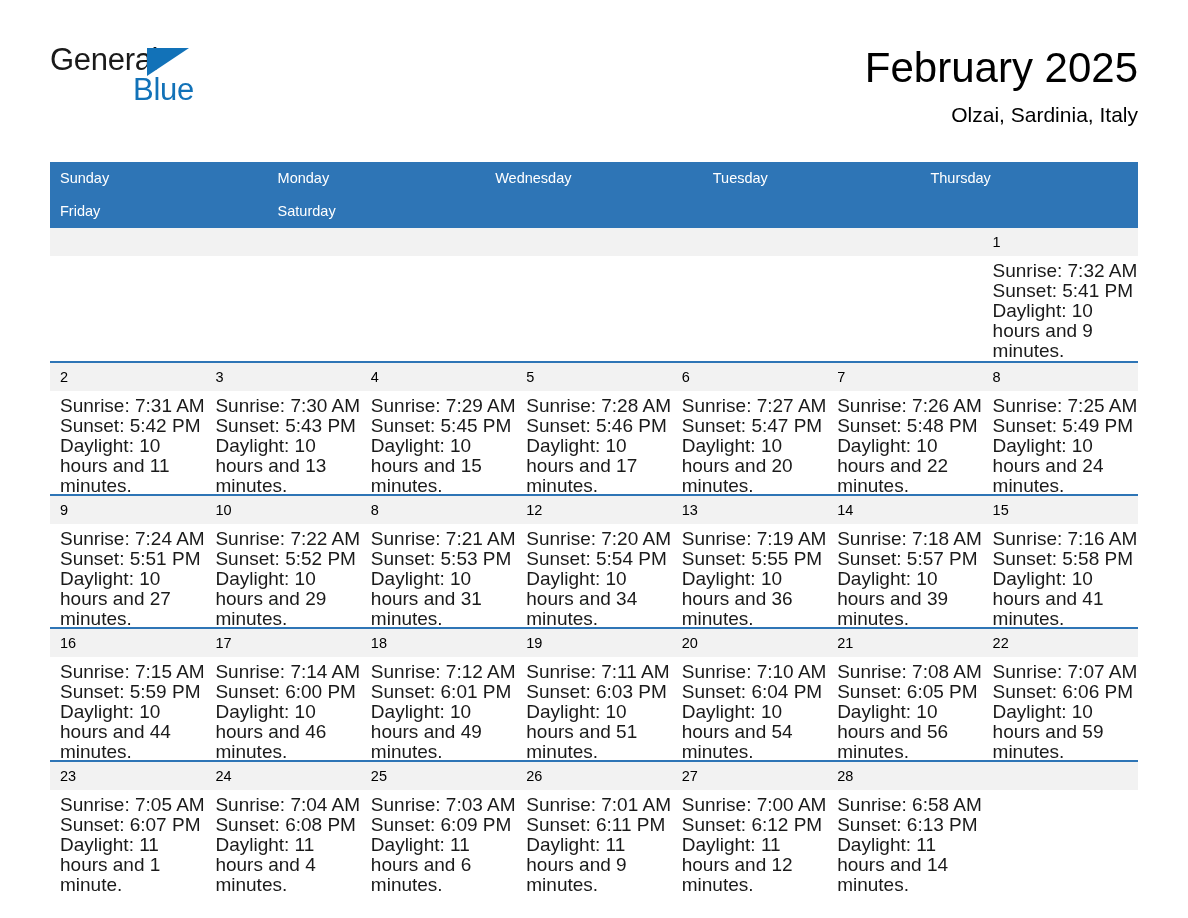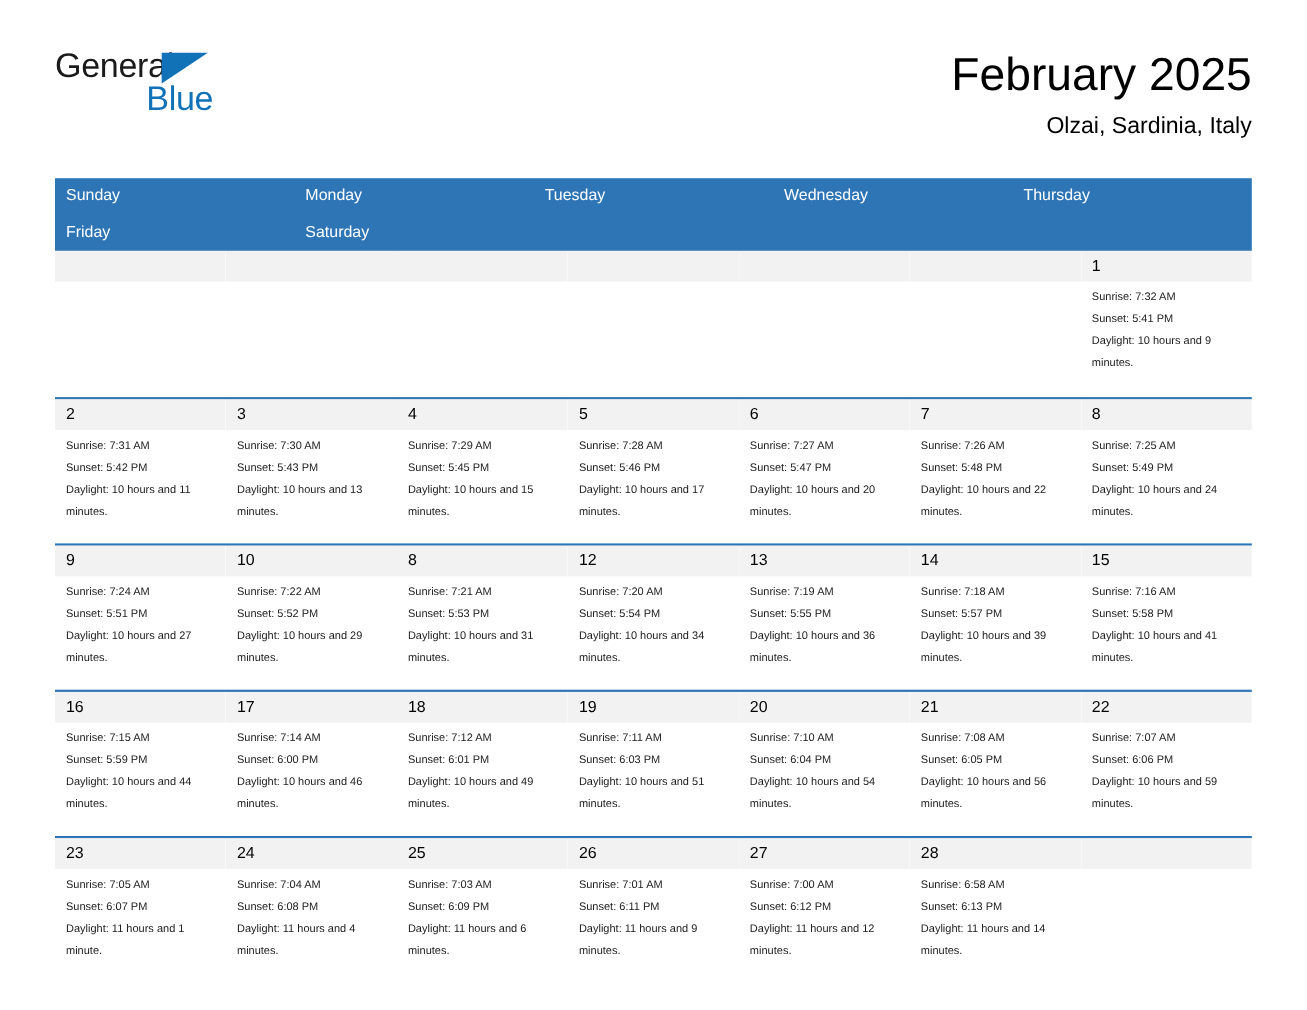--- a/index.html
+++ b/index.html
@@ -122,21 +122,21 @@
     padding: 5px 0 5px 10px;
     min-height: 18px;
     color: #000;
   }
   .day-cell.empty .day-number {
     background: #f2f2f2;
     color: transparent;
   }
   .day-info {
     padding: 5px 8px 0 10px;
-    font-size: 10px;
+    font-size: 19px;
     line-height: 20px;
     color: #1a1a1a;
   }
   .day-info div {
     white-space: nowrap;
   }
   .daylight-line {
     white-space: normal !important;
   }
 </style>
@@ -157,22 +157,22 @@
       <h1 class="month-title">February 2025</h1>
       <div class="location">Olzai, Sardinia, Italy</div>
     </div>
 
   </div>
 
   <div class="calendar">
     <div class="weekday-row" id="weekday-row">
         <div class="weekday">Sunday</div>
         <div class="weekday">Monday</div>
+        <div class="weekday">Wednesday</div>
         <div class="weekday">Tuesday</div>
-        <div class="weekday">Wednesday</div>
         <div class="weekday">Thursday</div>
         <div class="weekday">Friday</div>
         <div class="weekday">Saturday</div>
       </div>
     <div id="weeks-container">
         <div class="week-row">
           <div class="day-cell empty">
             <div class="day-number"></div>
           </div>
           <div class="day-cell empty">

